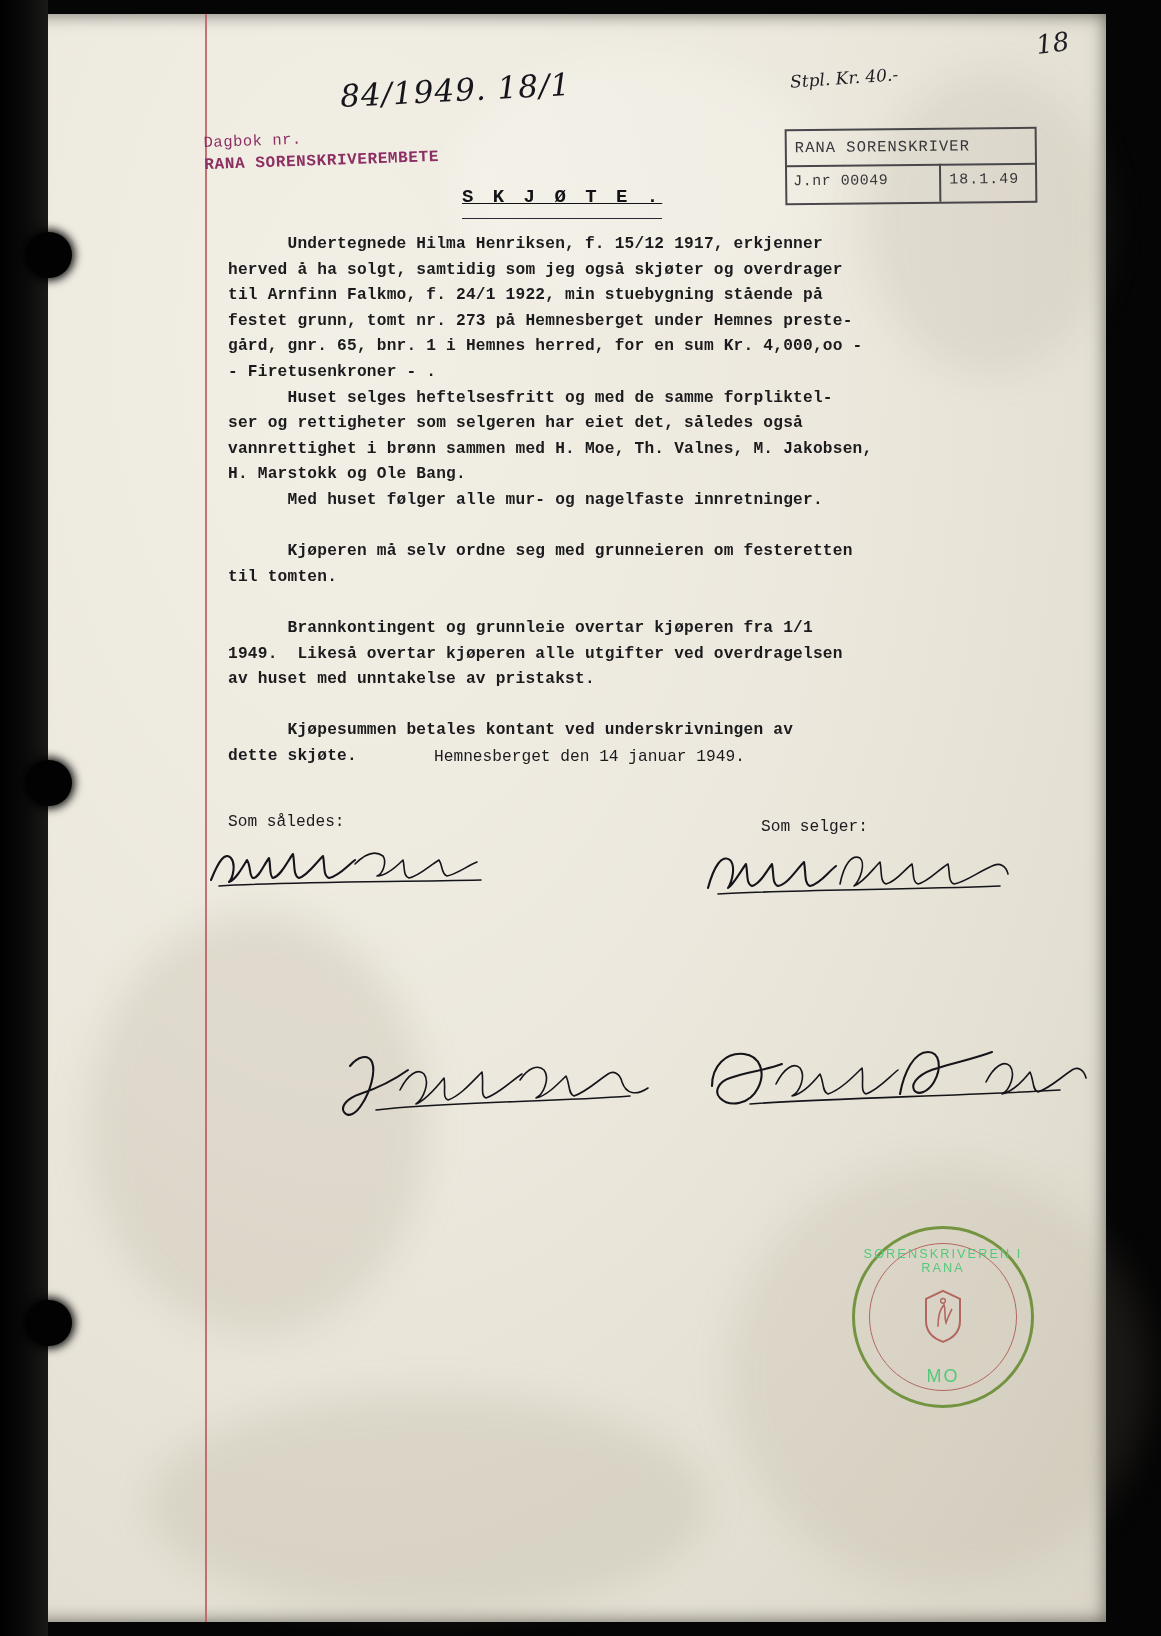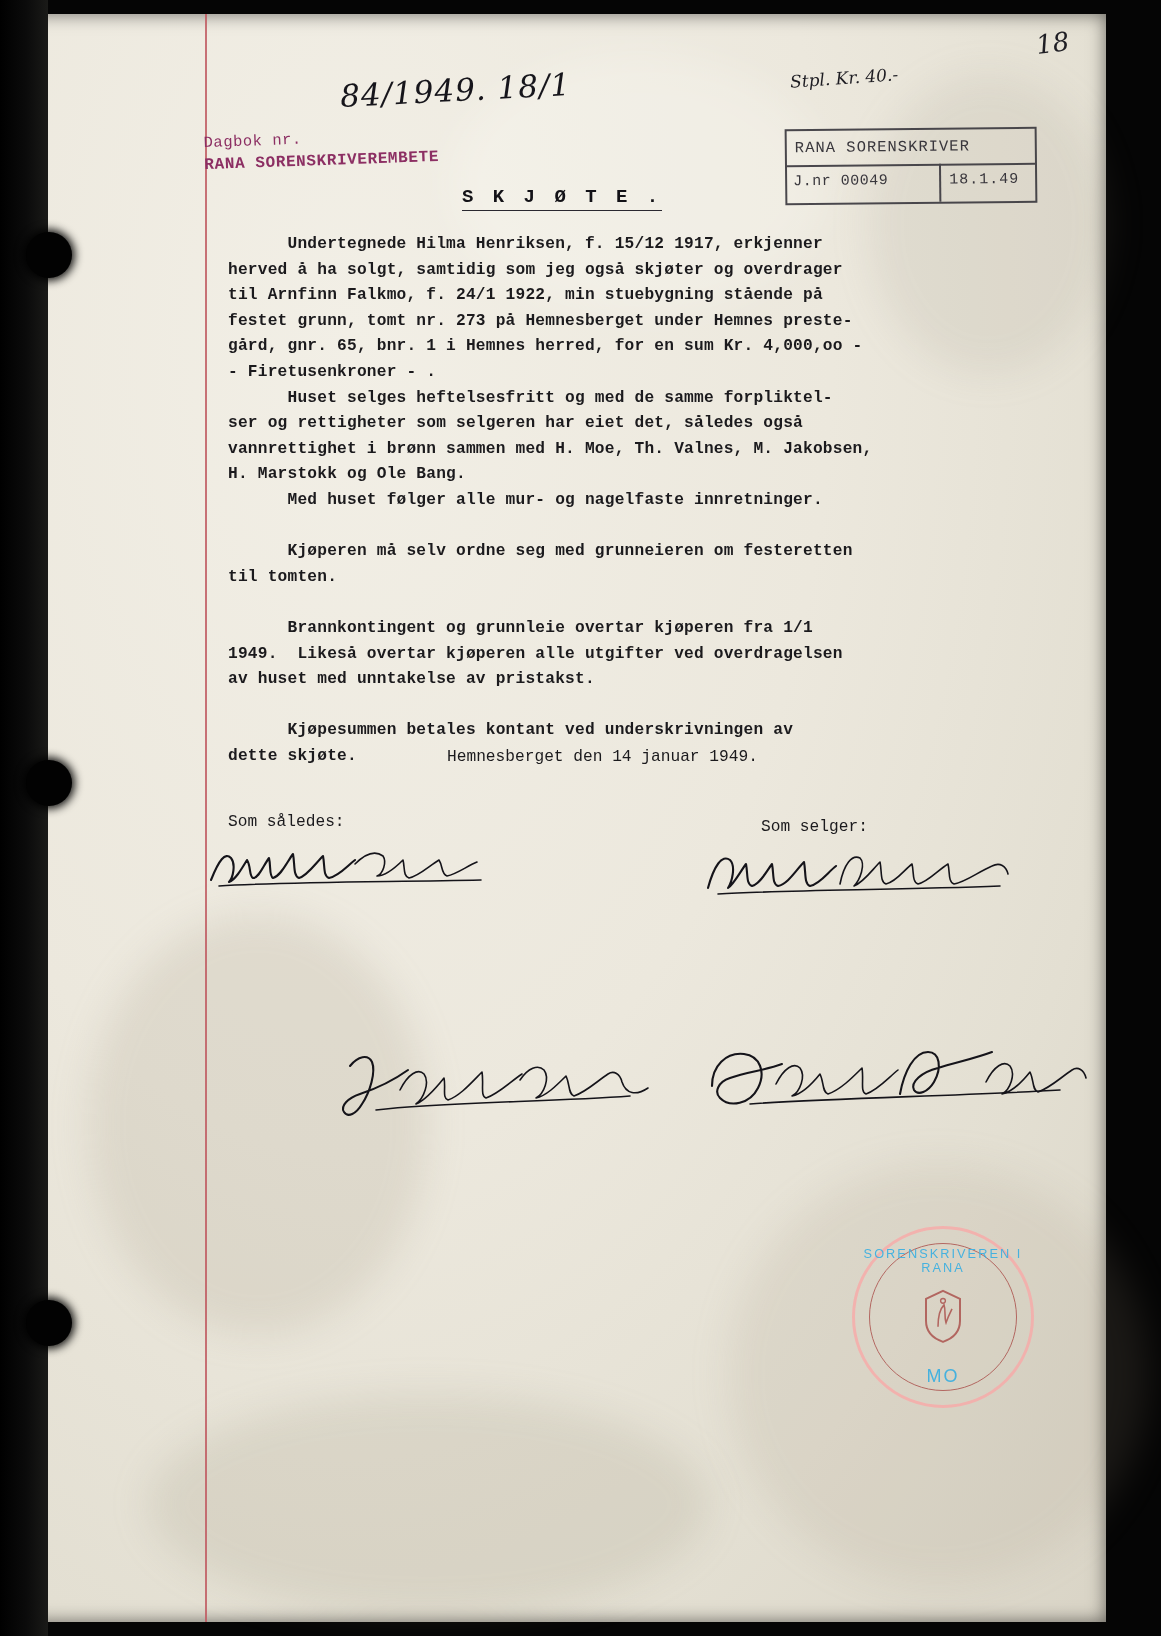--- a/index.html
+++ b/index.html
@@ -90,27 +90,28 @@
 
   
   #doc-title {
     position: absolute;
     left: 462px; top: 186px;
     font-size: 19px;
     letter-spacing: 4px;
     font-weight: bold;
     color: #131217;
     border-bottom: 1.6px solid #2a2830;
-    padding-bottom: 2px;
+    padding-bottom: 10px;
+    text-decoration: underline;
   }
 
   
   #date-line {
     position: absolute;
-    left: 447px; top: 748px;
+    left: 434px; top: 748px;
     font-size: 16.2px;
     color: #1b1a1d;
   }
 
   
   #buyer-caption {
     position: absolute; left: 228px; top: 813px;
     font-size: 16.2px; color: #1b1a1d;
   }
   #seller-caption {
@@ -195,23 +196,23 @@
   #office-stamp .os-date {
     position: absolute; left: 162px; top: 42px; font-size: 15px; letter-spacing: 1px;
   }
 
   
   #round-seal {
     position: absolute;
     left: 852px; top: 1226px;
     width: 176px; height: 176px;
     border-radius: 50%;
-    border: 3px solid #fca5a5;
+    border: 3px solid #4d7c0f;
     opacity: 0.72;
-    color: #0ea5e9;
+    color: #22c55e;
   }
   #round-seal .inner-ring {
     position: absolute;
     left: 14px; top: 14px; right: 14px; bottom: 14px;
     border-radius: 50%;
     border: 1.5px solid #a43d3a;
   }
   #round-seal .seal-top {
     position: absolute;
     left: 0; top: 18px; width: 100%;

